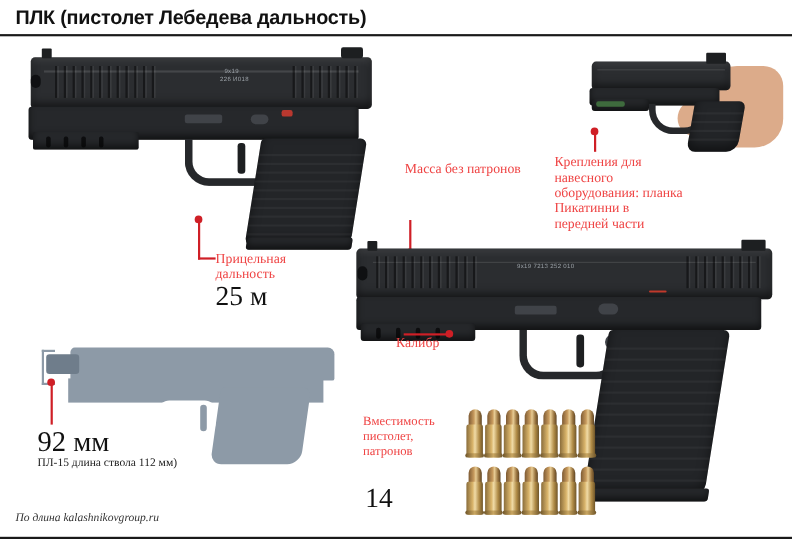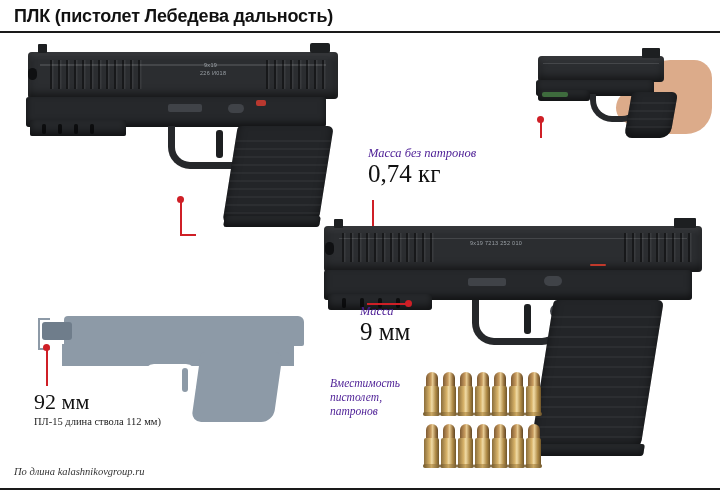--- a/index.html
+++ b/index.html
@@ -50,23 +50,22 @@
 
   
   .callout {
     position: absolute;
     font-family: "Liberation Serif", serif;
     color: #111;
   }
   .callout .lbl {
     font-size: 12.5px;
     line-height: 14px;
-    color: #4c1d95;
+    color: #ef4444;
     display: block;
-    font-style: italic;
   }
   .callout .val {
     font-size: 25px;
     line-height: 28px;
     display: block;
     white-space: nowrap;
   }
   .callout .sub {
     font-size: 10.5px;
     line-height: 12px;
@@ -308,24 +307,27 @@
         <div class="tex" style="top:70px;"></div>
       <div class="tex" style="top:78px;"></div>
         <div class="tex" style="top:86px;"></div>
     </div>
     <div class="frame" style="left:206px; top:174px; width:96px; height:11px; border-radius:3px; transform:skewX(-9deg);"></div>
   </div>
 
   <div class="dot" style="left:177px; top:196px;"></div>
   <div class="leader" style="left:180px; top:200px; width:2px; height:36px;"></div>
   <div class="leader" style="left:180px; top:234px; width:16px; height:2px;"></div>
+  <div class="callout" style="left:196px; top:228px; width:92px;">
+    <span class="lbl">Прицельная дальность</span>
+    <span class="val">25 м</span>
+  </div>
 
   <div class="callout" style="left:368px; top:146px; width:150px;">
     <span class="lbl">Масса без патронов</span>
-    <span class="val">0,74 кг</span>
   </div>
   <div class="leader" style="left:372px; top:200px; width:2px; height:28px;"></div>
   <div class="dot" style="left:369px; top:226px;"></div>
 
   <div class="hand-block" style="left:520px; top:34px; width:196px; height:104px;">
     <div class="hand-skin" style="left:116px; top:26px; width:76px; height:74px;"></div>
     <div class="hand-skin f2" style="left:96px; top:56px; width:62px; height:34px;"></div>
     <div class="slide" style="left:18px; top:22px; width:126px; height:26px;">
       <div class="slide-top-line"></div>
     </div>
@@ -335,20 +337,23 @@
     <div class="ctl" style="left:22px; top:58px; width:26px; height:5px; background:#3e6b3d;"></div>
     <div class="trigger-guard" style="left:70px; top:60px; width:42px; height:22px; border-width:6px;"></div>
     <div class="grip" style="left:108px; top:58px; width:46px; height:46px; transform:skewX(-10deg);">
       <div class="tex" style="top:10px;"></div>
         <div class="tex" style="top:18px;"></div>
       <div class="tex" style="top:26px;"></div>
         <div class="tex" style="top:34px;"></div>
     </div>
   </div>
 
+  <div class="callout" style="left:504px; top:140px; width:120px;">
+    <span class="lbl">Крепления для навесного оборудования: планка Пикатинни в передней части</span>
+  </div>
   <div class="leader" style="left:540px; top:122px; width:2px; height:16px;"></div>
   <div class="dot" style="left:537px; top:116px;"></div>
 
   <div class="pistol" style="left:318px; top:218px; width:392px; height:266px;">
     <div class="slide" style="left:6px; top:8px; width:378px; height:46px;">
       <div class="slide-top-line"></div>
       <div class="serr" style="left:18px;"></div>
         <div class="serr" style="left:26px;"></div>
       <div class="serr" style="left:34px;"></div>
         <div class="serr" style="left:42px;"></div>
@@ -400,44 +405,46 @@
       <div class="tex" style="top:116px;"></div>
         <div class="tex" style="top:126px;"></div>
       <div class="tex" style="top:136px;"></div>
     </div>
     <div class="frame" style="left:216px; top:226px; width:110px; height:12px; border-radius:3px; transform:skewX(-9deg);"></div>
   </div>
 
   <div class="dot" style="left:405px; top:300px;"></div>
   <div class="leader" style="left:367px; top:303px; width:42px; height:2px;"></div>
   <div class="callout" style="left:360px; top:304px; width:90px;">
-    <span class="lbl">Масса</span>
-    <span class="val">9 мм</span>
+    <span class="lbl">Калибр</span>
   </div>
 
   <div class="sil-wrap" style="left:36px; top:312px; width:268px; height:110px;">
     <div class="sil" style="left:28px; top:4px; width:240px; height:30px; border-radius:4px 6px 2px 2px;"></div>
     <div class="sil sil-dark" style="left:6px; top:10px; width:30px; height:18px; border-radius:3px;"></div>
     <div class="sil" style="left:26px; top:32px; width:232px; height:22px;"></div>
     <div class="sil" style="left:160px; top:40px; width:82px; height:70px; border-radius:4px 8px 12px 10px; transform:skewX(-8deg);"></div>
     <div class="sil-hole" style="left:108px; top:52px; width:52px; height:34px;"></div>
     <div class="sil" style="left:146px; top:56px; width:6px; height:24px; border-radius:3px;"></div>
     <div class="brace" style="left:2px; top:6px; width:10px; height:28px;"></div>
   </div>
   <div class="leader" style="left:46px; top:348px; width:2px; height:38px;"></div>
   <div class="dot" style="left:43px; top:344px;"></div>
 
   <div class="callout" style="left:34px; top:388px; width:230px;">
-    <span class="val" style="font-size:22px;">92 мм</span>
+    <span class="val" style="font-size:26px;">92 мм</span>
     <span class="sub">ПЛ-15 длина ствола 112 мм)</span>
   </div>
 
   <div class="callout" style="left:330px; top:376px; width:86px;">
     <span class="lbl" style="font-size:11.5px;">Вместимость пистолет, патронов</span>
   </div>
+  <div class="callout" style="left:332px; top:440px; width:60px;">
+    <span class="val">14</span>
+  </div>
 
   <div style="position:absolute; left:424px; top:372px; width:130px; height:102px;">
     <div class="cart" style="left:0px;   top:0px;">
         <div class="bullet"></div>
         <div class="case"></div>
         <div class="rim"></div>
       </div>
     <div class="cart" style="left:17px;  top:0px;">
         <div class="bullet"></div>
         <div class="case"></div>

